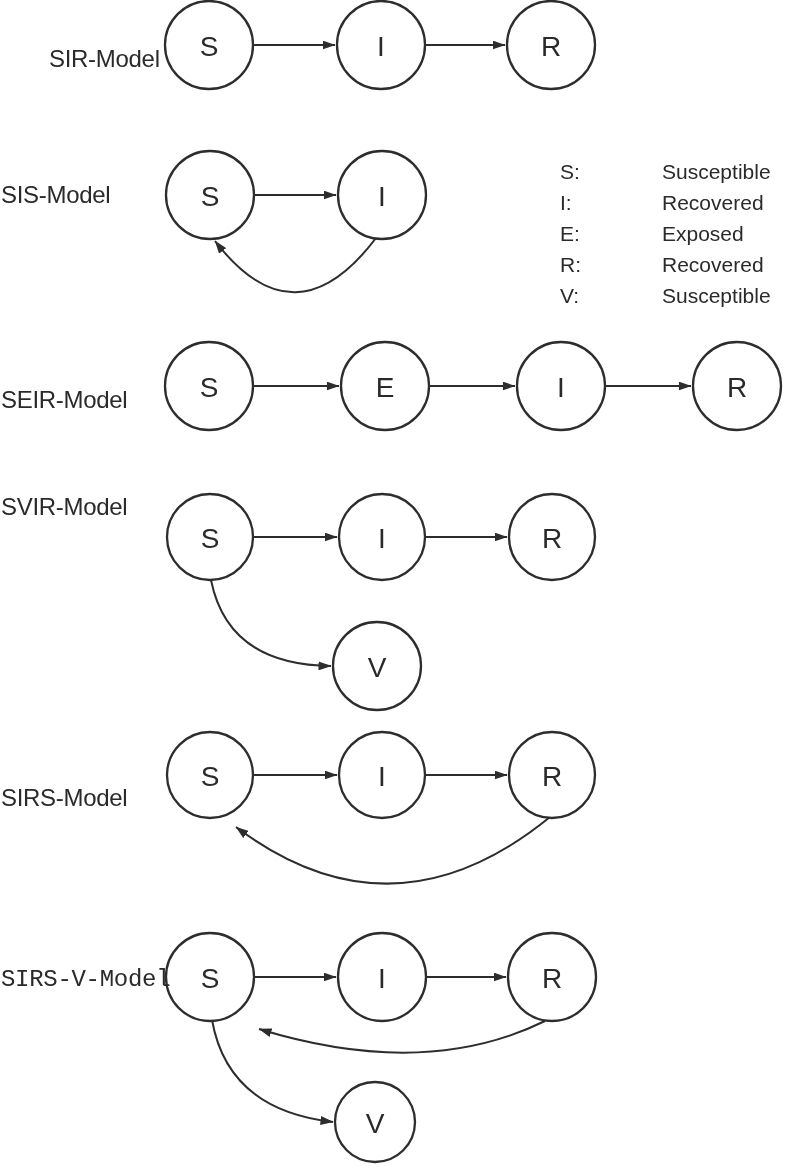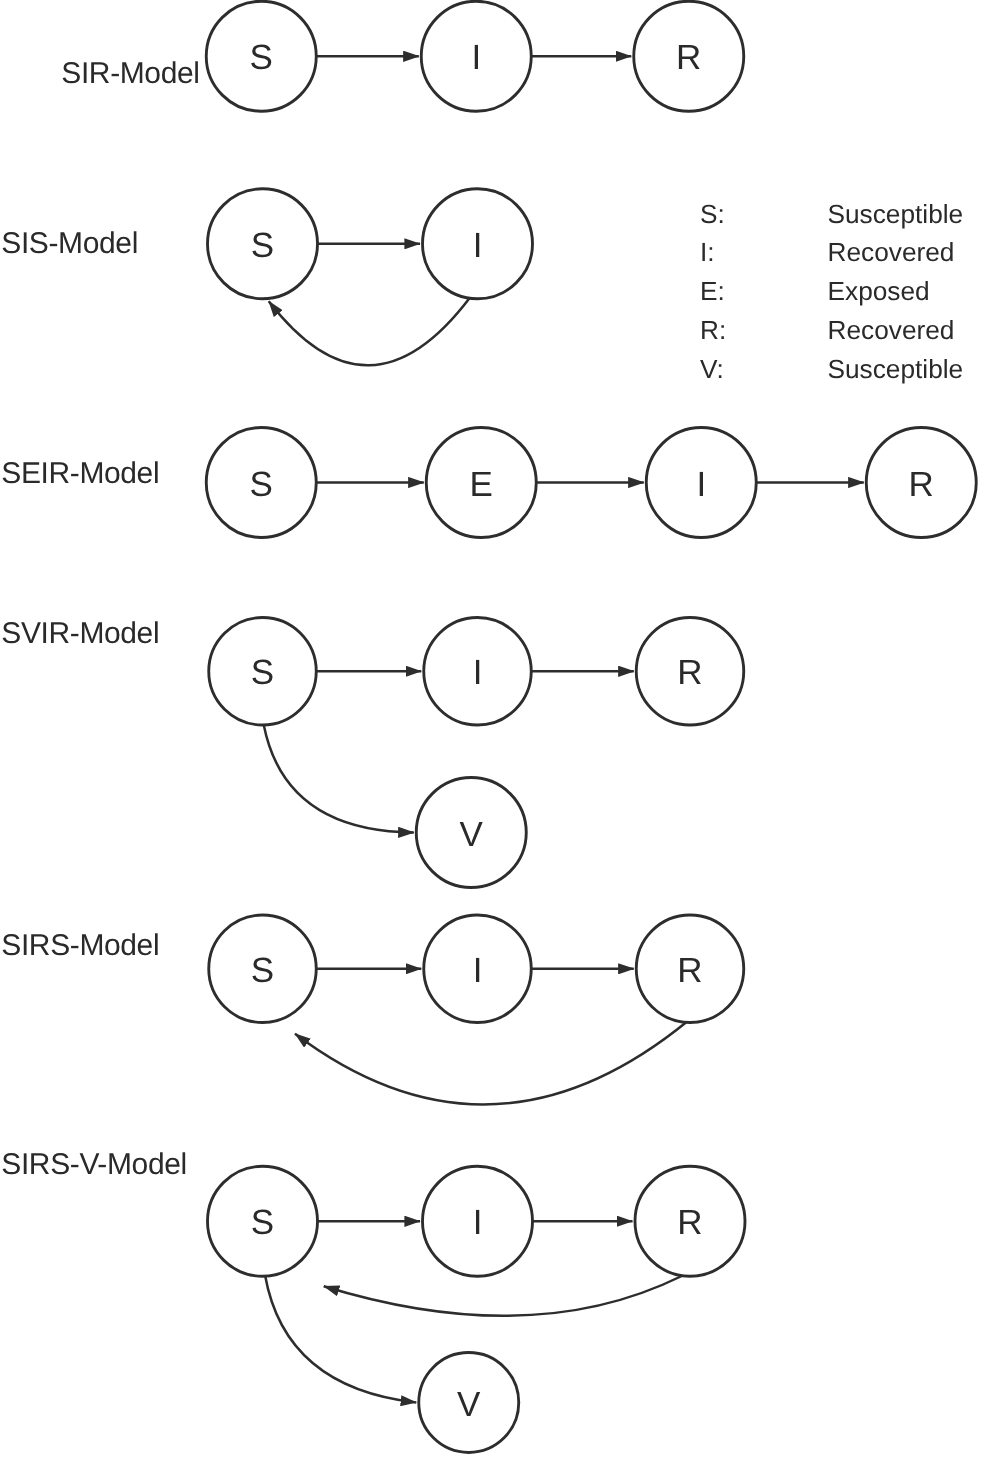--- a/index.html
+++ b/index.html
@@ -138,24 +138,24 @@
         <text x="382" y="977" text-anchor="middle" dominant-baseline="central" dy="1" class="node-letter">I</text>
         <circle cx="552" cy="977" r="44" class="node-circle"></circle>
         <text x="552" y="977" text-anchor="middle" dominant-baseline="central" dy="1" class="node-letter">R</text>
         <circle cx="375" cy="1122" r="40" class="node-circle"></circle>
         <text x="375" y="1122" text-anchor="middle" dominant-baseline="central" dy="1" class="node-letter">V</text>
       </g>
   </svg>
   <div id="labels-layer">
       <div class="model-label" style="top: 43px; padding-left: 48px;">SIR-Model</div>
       <div class="model-label" style="top: 179px;">SIS-Model</div>
-      <div class="model-label" style="top: 363px;">SEIR-Model</div>
+      <div class="model-label" style="top: 384px;">SEIR-Model</div>
       <div class="model-label" style="top: 491px;">SVIR-Model</div>
-      <div class="model-label" style="top: 741px;">SIRS-Model</div>
-      <div class="model-label" style="top: 916px;">SIRS-V-Model</div>
+      <div class="model-label" style="top: 782px;">SIRS-Model</div>
+      <div class="model-label" style="top: 964px; font-family: Liberation Mono, monospace;">SIRS-V-Model</div>
     </div>
   <div id="legend">
       <div class="legend-row">
         <span class="legend-key">S:</span>
         <span class="legend-value">Susceptible</span>
       </div>
       <div class="legend-row">
         <span class="legend-key">I:</span>
         <span class="legend-value">Recovered</span>
       </div>

